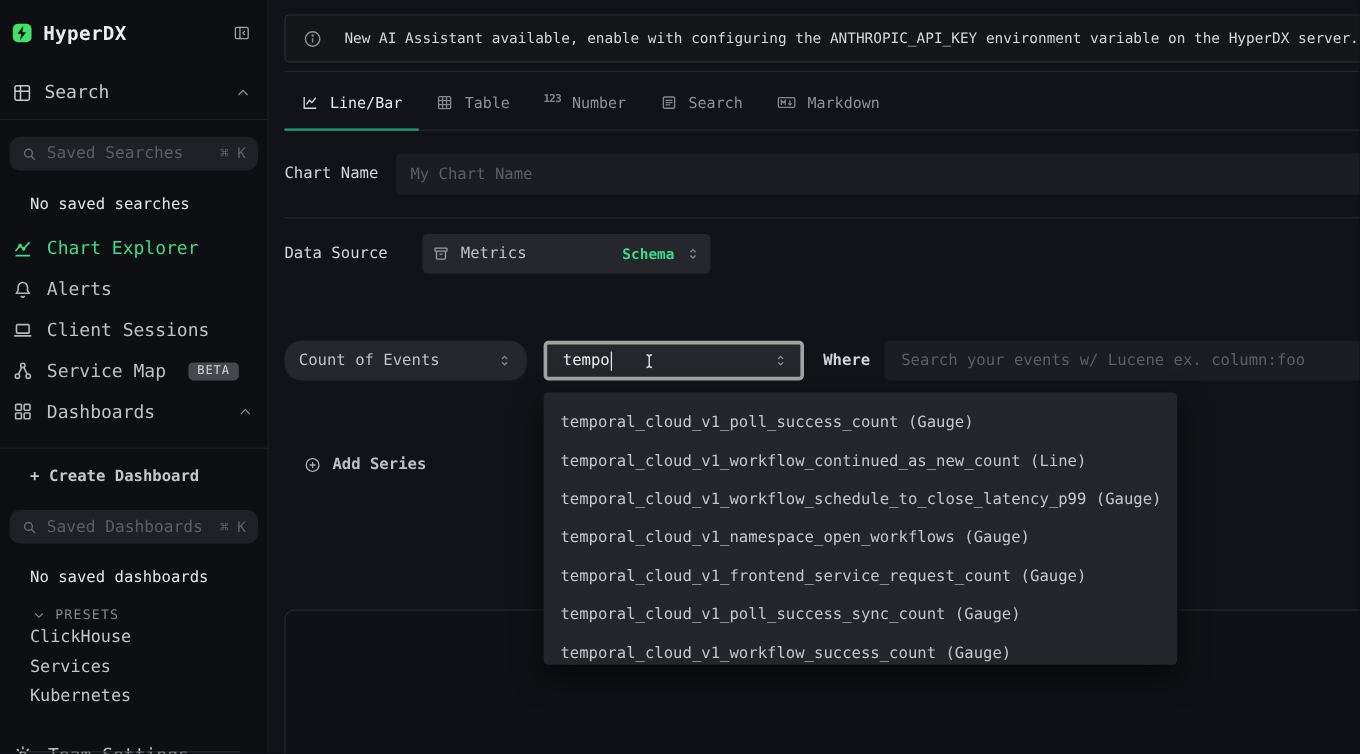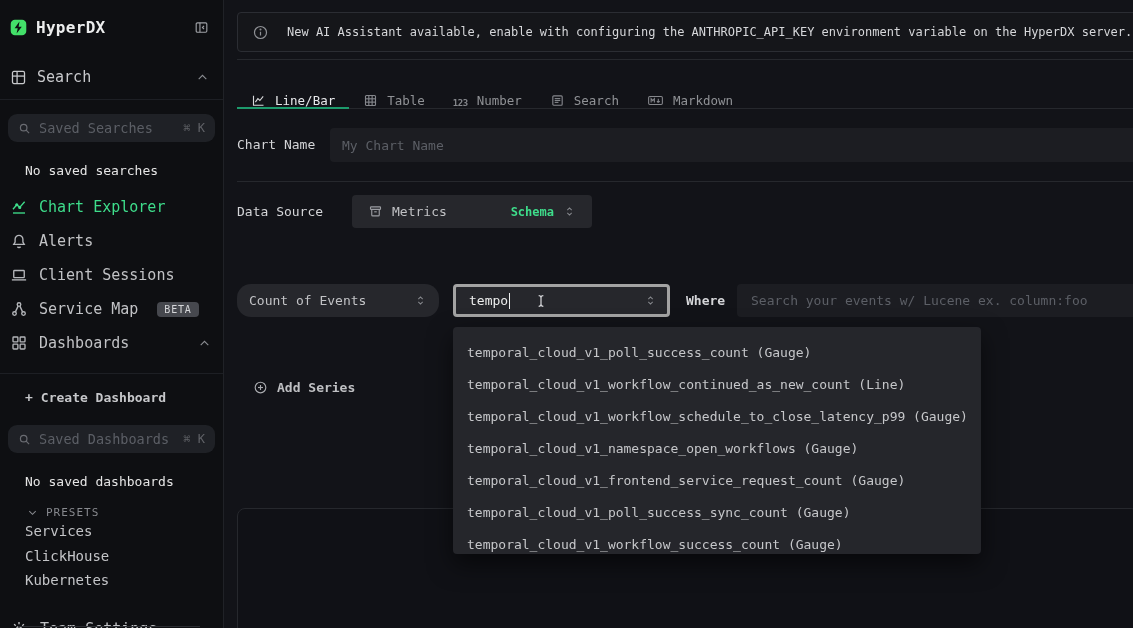--- a/index.html
+++ b/index.html
@@ -47,39 +47,39 @@
   .banner { position:absolute; left:13px; top:12px; right:-6px; height:40px;
     border:1px solid #2b2d33; border-radius:4px; background:#15161a;
     display:flex; align-items:center; gap:18px; padding:0 10px 0 14px;
     font-size:12px; color:#d6d7da; white-space:nowrap; overflow:hidden; }
   .banner .i-ico { color:#8e9095; display:flex; flex:none; }
   .hr { position:absolute; left:13px; right:0; height:1px; background:#26282d; }
   .hr1 { top:59px; } .hr2 { top:181px; }
 
   .tabs { position:absolute; top:78px; left:13px; right:0; height:31px; display:flex;
     border-bottom:1px solid #26282d; }
-  .tab { display:flex; align-items:flex-end; gap:9px; padding:0 14px; font-size:12.5px;
+  .tab { display:flex; align-items:flex-start; gap:9px; padding:0 14px; font-size:12.5px;
     color:#909296; position:relative; cursor:pointer; white-space:nowrap; }
   .tab .t-ico { display:flex; color:#85878c; }
   .tab.active { color:#e8e9eb; } .tab.active .t-ico { color:#d8d9db; }
   .tab.active::after { content:""; position:absolute; left:0; right:0; bottom:-1px; height:2px;
     background:#1d9a6c; }
   .t-num { font-size:9px; font-weight:bold; letter-spacing:-.5px; }
   .t-md { display:flex; }
 
   .field-label { position:absolute; left:13px; font-size:13px; color:#d4d5d8; font-weight:500; }
   .lbl-chart-name { top:128px; line-height:34px; }
   .txt-input { position:absolute; background:#1c1d22; border:none; outline:none; border-radius:4px;
     color:#c1c2c5; font-size:13px; font-family:inherit; padding:0 12px; }
   .txt-input::placeholder { color:#5c5f66; }
   .chart-name-input { left:106px; top:128px; right:-6px; height:34px; }
 
   .lbl-data-source { top:195px; line-height:33px; }
   .select-box { position:absolute; height:33px; background:#26272c; border-radius:4px;
-    display:flex; align-items:center; gap:9px; padding:0 16px; cursor:pointer; }
+    display:flex; align-items:center; gap:9px; padding:0 8px; cursor:pointer; }
   .ds-select { left:128px; top:195px; width:240px; }
   .sel-text { font-size:13px; color:#c1c2c5; white-space:nowrap; }
   .schema-link { margin-left:auto; font-size:12px; font-weight:bold; color:#3edd8b; cursor:pointer; }
   .sel-chev { color:#85878c; display:flex; }
   .sel-chev.pushed { margin-left:auto; }
   .s-ico { display:flex; color:#9b9da2; }
 
   .agg-select { left:13px; top:284px; width:202px; padding:0 12px;border-radius:14px; }
   .metric-box { position:absolute; left:229px; top:284px; width:217px; height:33px;
     background:#26272c; border:3px solid #a3a3a3; border-radius:4px;
@@ -243,22 +243,22 @@
     <div class="side-note">No saved dashboards</div>
 
     <div class="presets-head">
       <span>
         <svg width="11" height="11" viewBox="0 0 24 24" fill="none" stroke="currentColor" stroke-width="2.2">
             <polyline points="5,9 12,16 19,9"></polyline>
           </svg>
       </span>
       <span>PRESETS</span>
     </div>
+    <div class="preset-item">ClickHouse</div>
     <div class="preset-item">Services</div>
-    <div class="preset-item">ClickHouse</div>
     <div class="preset-item">Kubernetes</div>
 
     <div class="team-settings">
       <span class="n-ico">
         <svg width="18" height="18" viewBox="0 0 24 24" fill="none" stroke="currentColor" stroke-width="1.8">
             <circle cx="12" cy="12" r="3.2"></circle>
             <path d="M12 2.8v3M12 18.2v3M2.8 12h3M18.2 12h3M5.5 5.5l2.1 2.1M16.4 16.4l2.1 2.1M18.5 5.5l-2.1 2.1M7.6 16.4l-2.1 2.1"></path>
           </svg>
       </span>
       <span>Team Settings</span>

